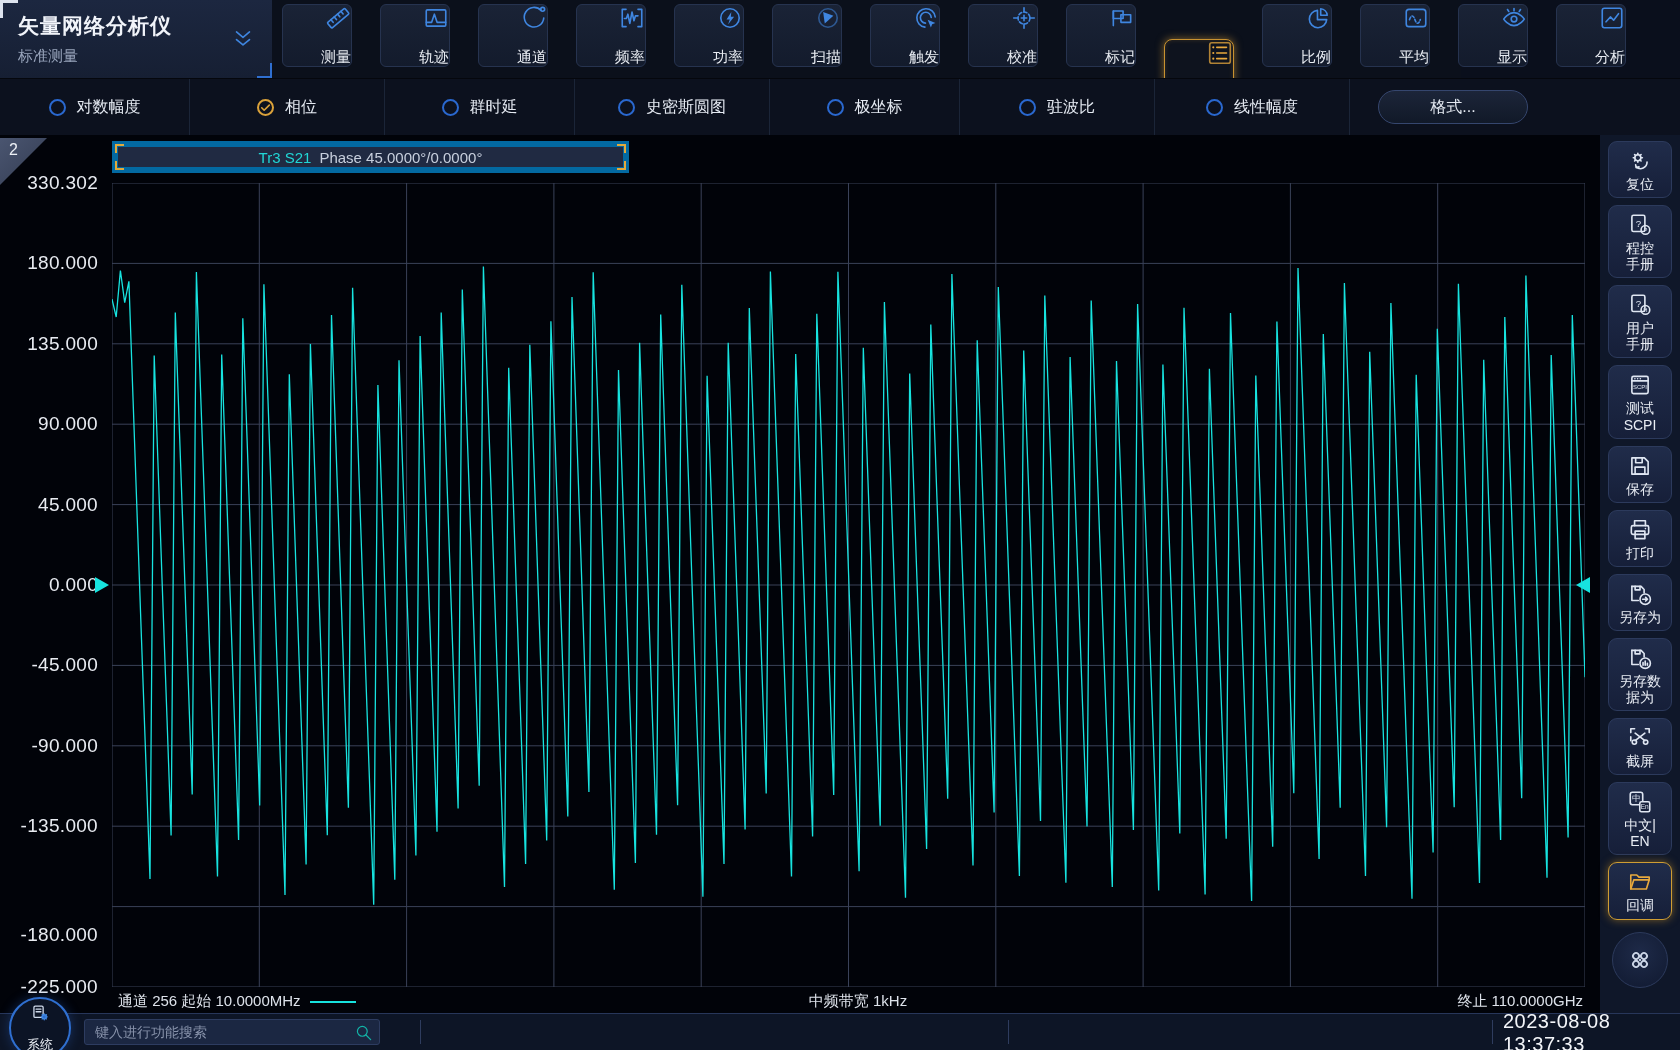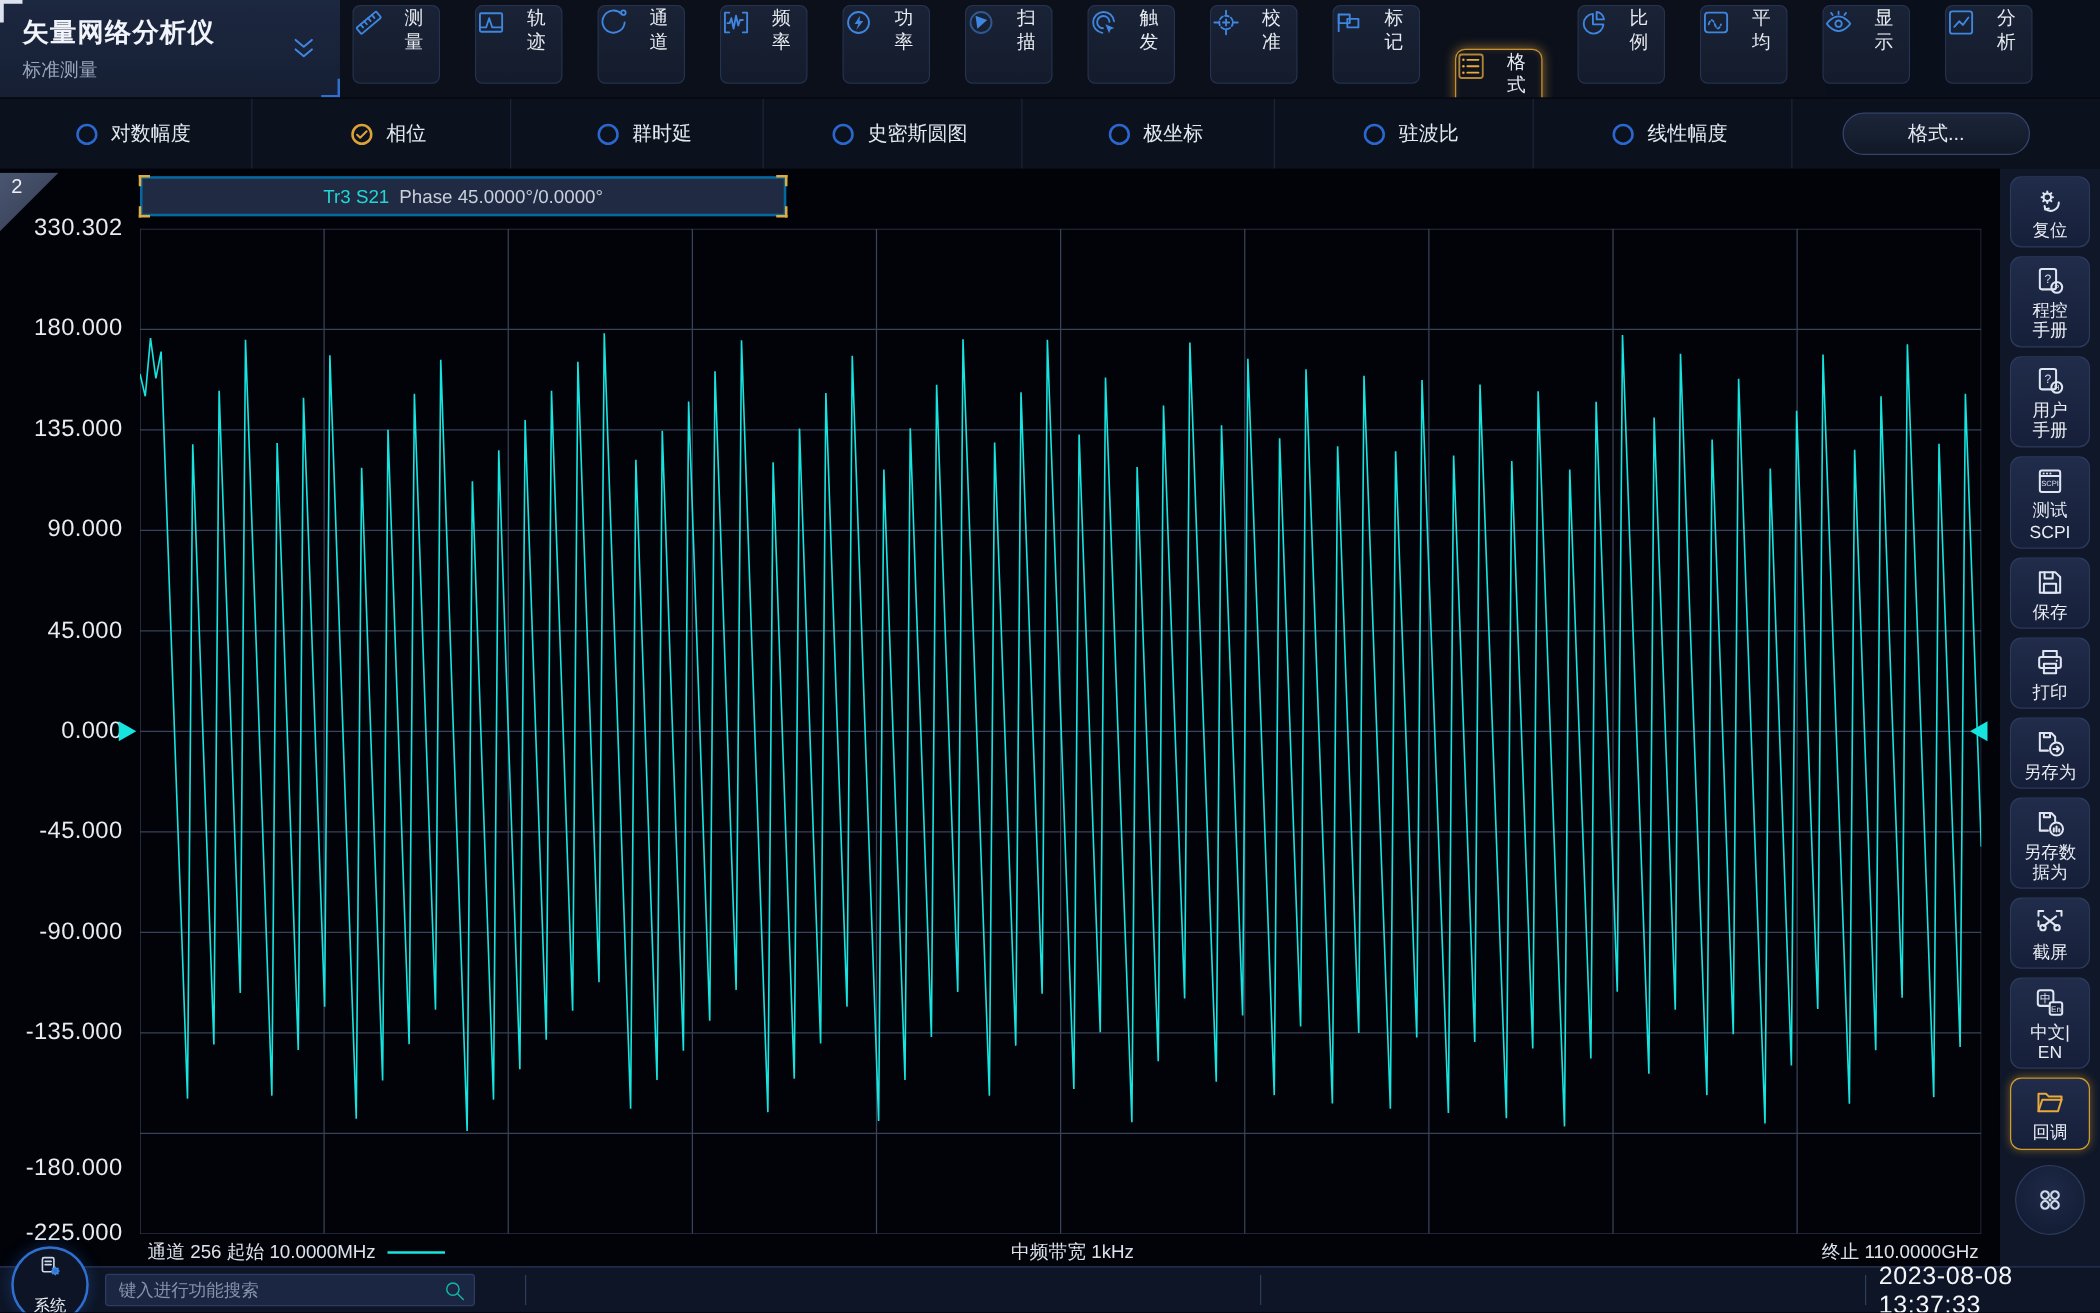--- a/index.html
+++ b/index.html
@@ -22,39 +22,39 @@
   .title-block::after { content:""; position:absolute; right:0; bottom:0; width:13px; height:13px;
     border-right:2px solid #2f6fd0; border-bottom:2px solid #2f6fd0; }
   .app-title { font-size:21px; color:#f1f4fa; font-weight:bold; letter-spacing:1px; }
   .app-subtitle { font-size:15px; color:#9aa6bd; margin-top:7px; }
   .chevron-dd { position:absolute; right:16px; top:26px; width:26px; height:26px; color:#3f86e0; }
 
   .toolbar { position:absolute; left:282px; top:4px; display:flex; gap:28px; }
   .tbtn {
     width:70px; height:63px; border-radius:6px; cursor:pointer;
     border:1px solid #26334f; background:linear-gradient(#1a2336,#131b2c);
-    display:flex; flex-direction:row; align-items:flex-start; justify-content:center; gap:17px;
+    display:flex; flex-direction:column; align-items:flex-end; justify-content:center; gap:17px;
   }
   .tbtn .ticon { width:26px; height:26px; color:#3f86e0; }
   .tbtn .tlabel { font-size:15px; color:#e8ecf2; }
   .tbtn.active {
     border:1px solid #c89230; border-radius:8px; background:#0e131e;
     box-shadow:0 0 9px rgba(232,169,61,.55), inset 0 0 5px rgba(232,169,61,.18);
     margin-top:35px;
   }
   .tbtn.active .ticon { color:#e8a93d; }
 
   
   .format-row {
     position:absolute; left:0; top:78px; width:1680px; height:57px;
     background:#0c111e; display:flex; border-top:1px solid #05070d;
   }
   .fcell {
     display:flex; align-items:center; justify-content:center; gap:11px;
-    border-right:1px solid #1b2538; cursor:pointer; flex:none;margin-left:12px;
+    border-right:1px solid #1b2538; cursor:pointer; flex:none;
   }
   .fcell-more { flex:1 1 auto; justify-content:flex-start; padding-left:28px; border-right:none; }
   .radio { position:relative; width:17px; height:17px; border:2px solid #2a68cf; border-radius:50%; flex:none; }
   .fcell.selected .radio { border-color:#dba23a; }
   .radio .chk { position:absolute; left:0px; top:0px; width:13px; height:13px; color:#dba23a; }
   .flabel { font-size:16px; color:#e4e9f1; }
   .format-more-btn {
     width:150px; height:34px; border-radius:17px; cursor:pointer;
     border:1px solid #35466e; background:linear-gradient(#1c2539,#111928);
     color:#e4e9f1; font-size:16px; display:flex; align-items:center; justify-content:center;
@@ -63,21 +63,21 @@
   
   .plot-region { position:absolute; left:0; top:135px; width:1600px; height:878px; background:#010309; }
   .corner-badge {
     position:absolute; left:0; top:3px; width:47px; height:47px;
     background:linear-gradient(135deg,#4a5570,#333c52);
     clip-path:polygon(0 0,100% 0,0 100%);
     color:#eef1f6; font-size:16px; padding:3px 0 0 9px;
   }
   .trace-header {
     position:absolute; left:112px; top:6px; width:517px; height:32px;
-    background:#202a42; border:2px solid #0369a1;
+    background:#202a42; border:6px solid #0369a1;
     display:flex; align-items:center; justify-content:center; gap:8px; font-size:15px;
   }
   .ck { position:absolute; width:9px; height:9px; border-color:#e3aa3c; border-style:solid; border-width:0; }
   .ck-tl { left:-3px; top:-3px; border-left-width:2px; border-top-width:2px; }
   .ck-tr { right:-3px; top:-3px; border-right-width:2px; border-top-width:2px; }
   .ck-bl { left:-3px; bottom:-3px; border-left-width:2px; border-bottom-width:2px; }
   .ck-br { right:-3px; bottom:-3px; border-right-width:2px; border-bottom-width:2px; }
   .tr-name { color:#21d6d6; }
   .tr-fmt  { color:#c7cfdd; }
 

